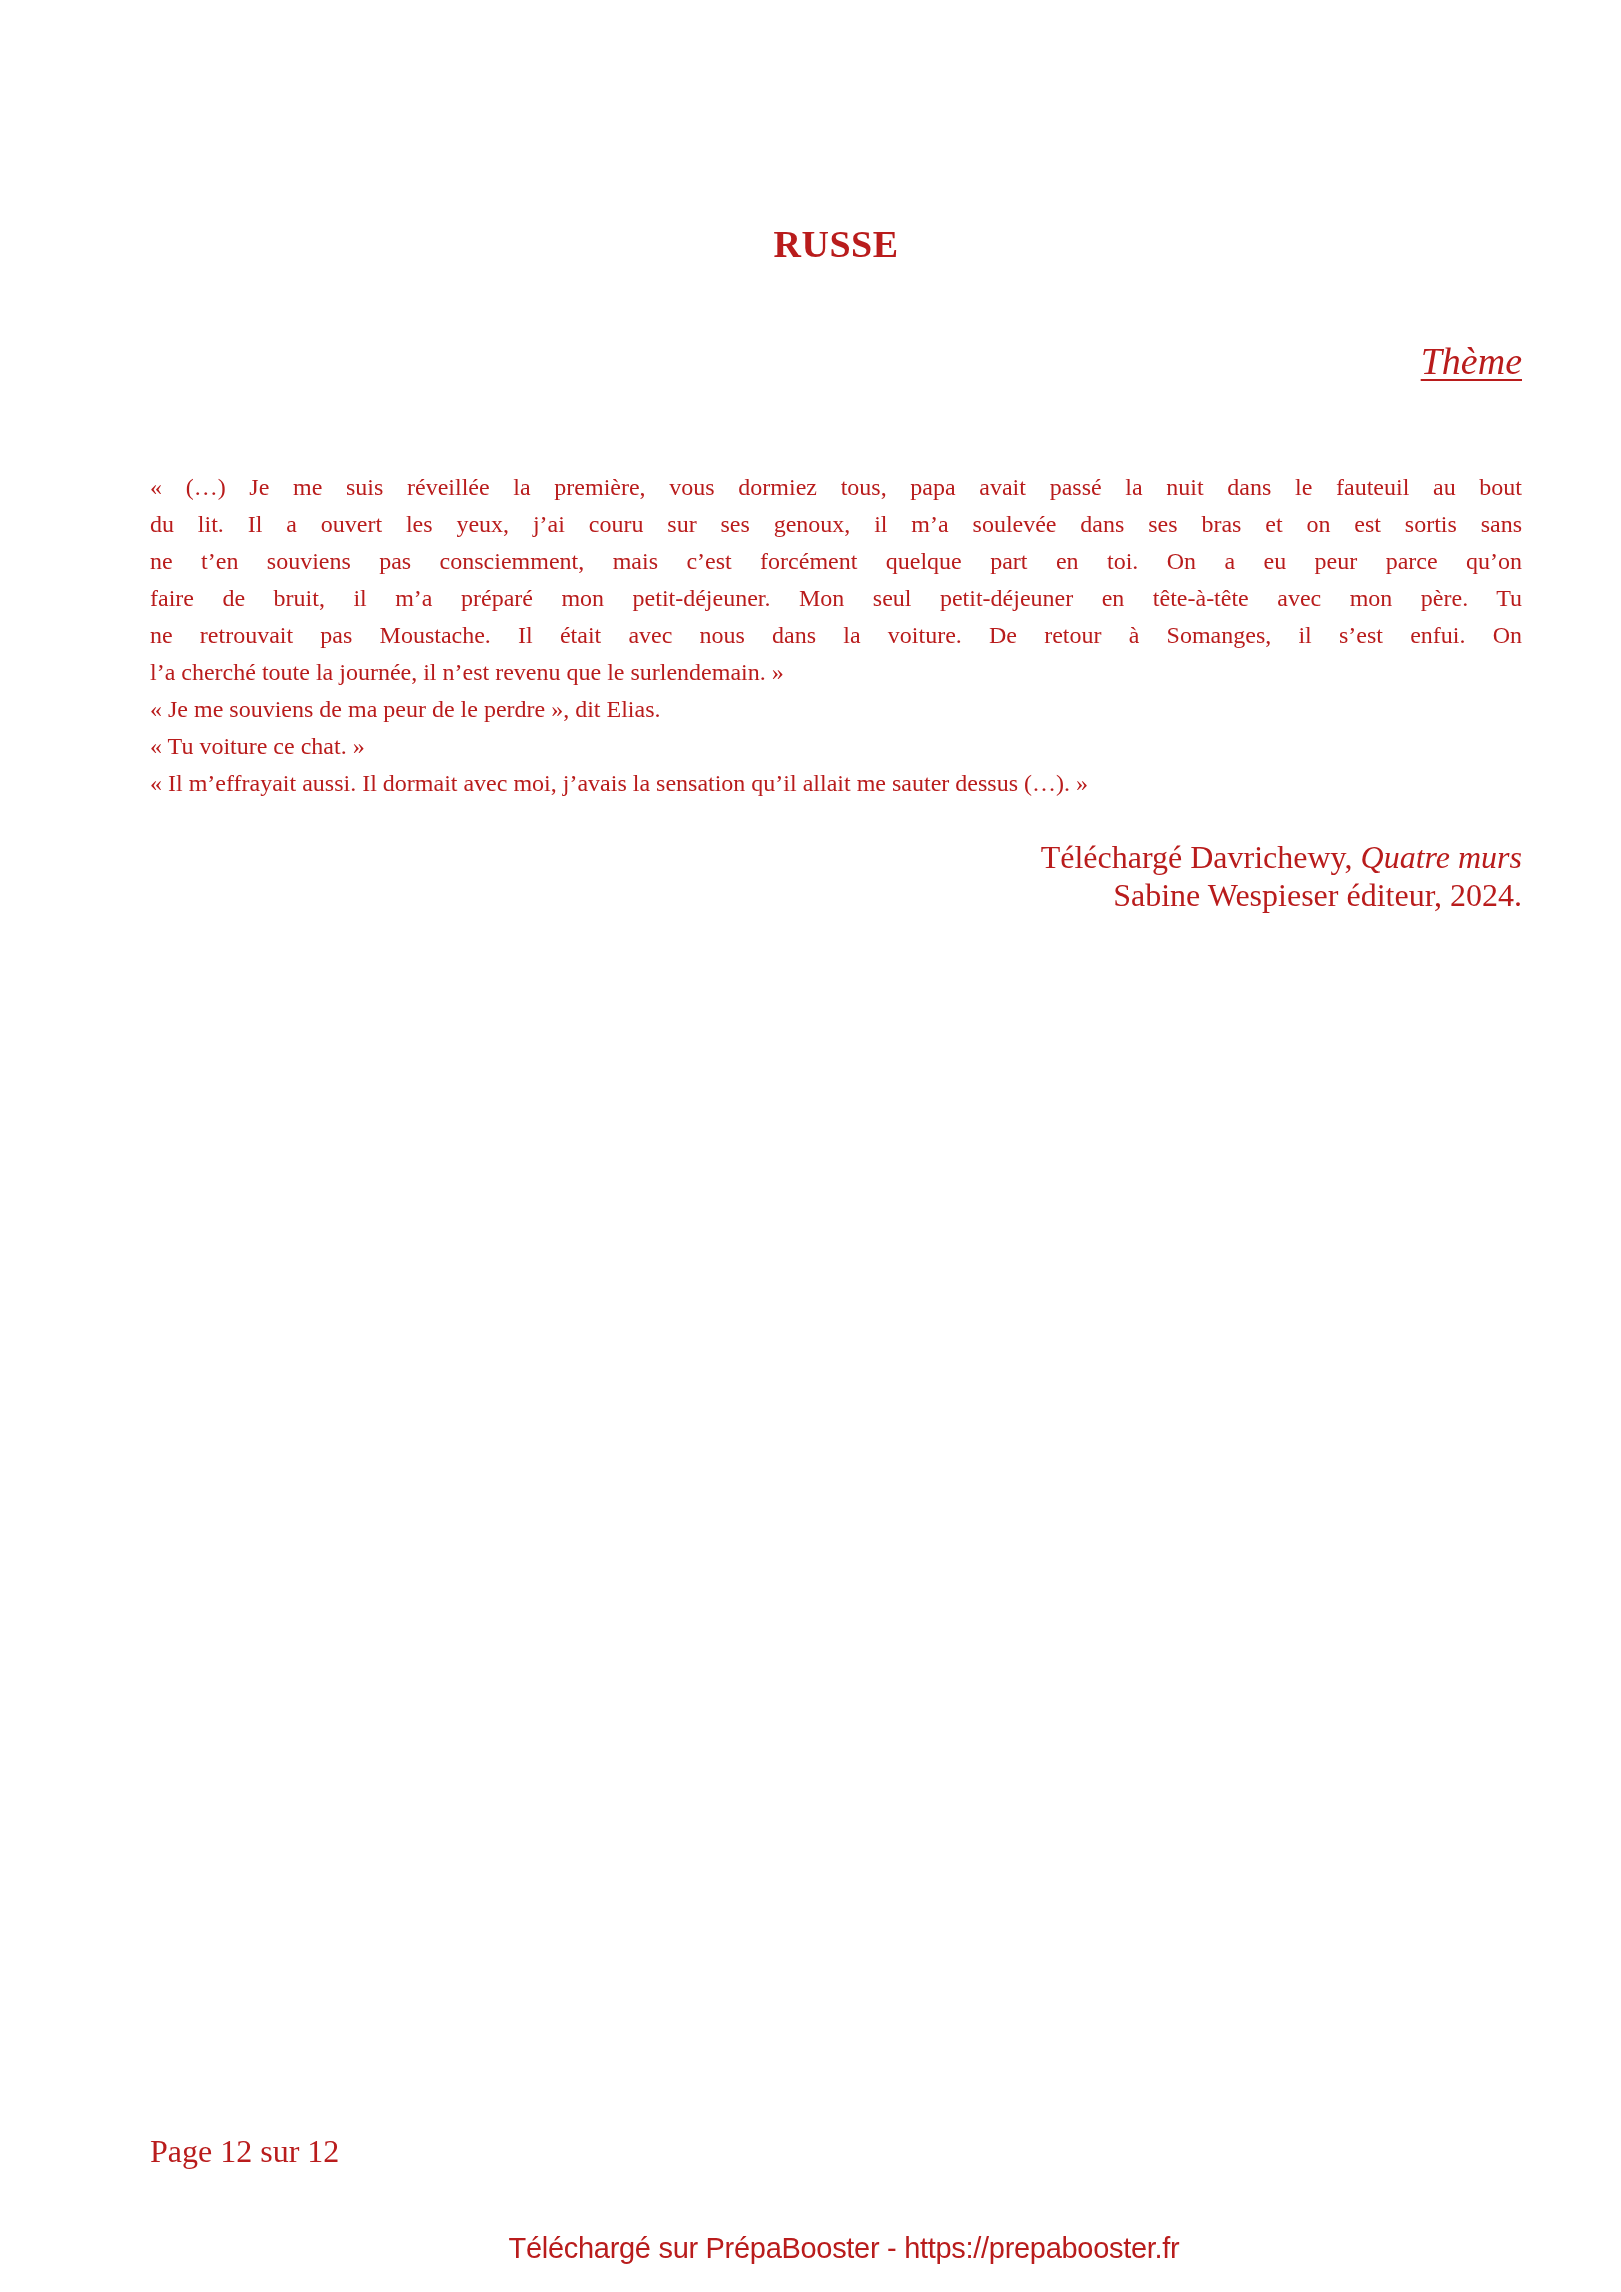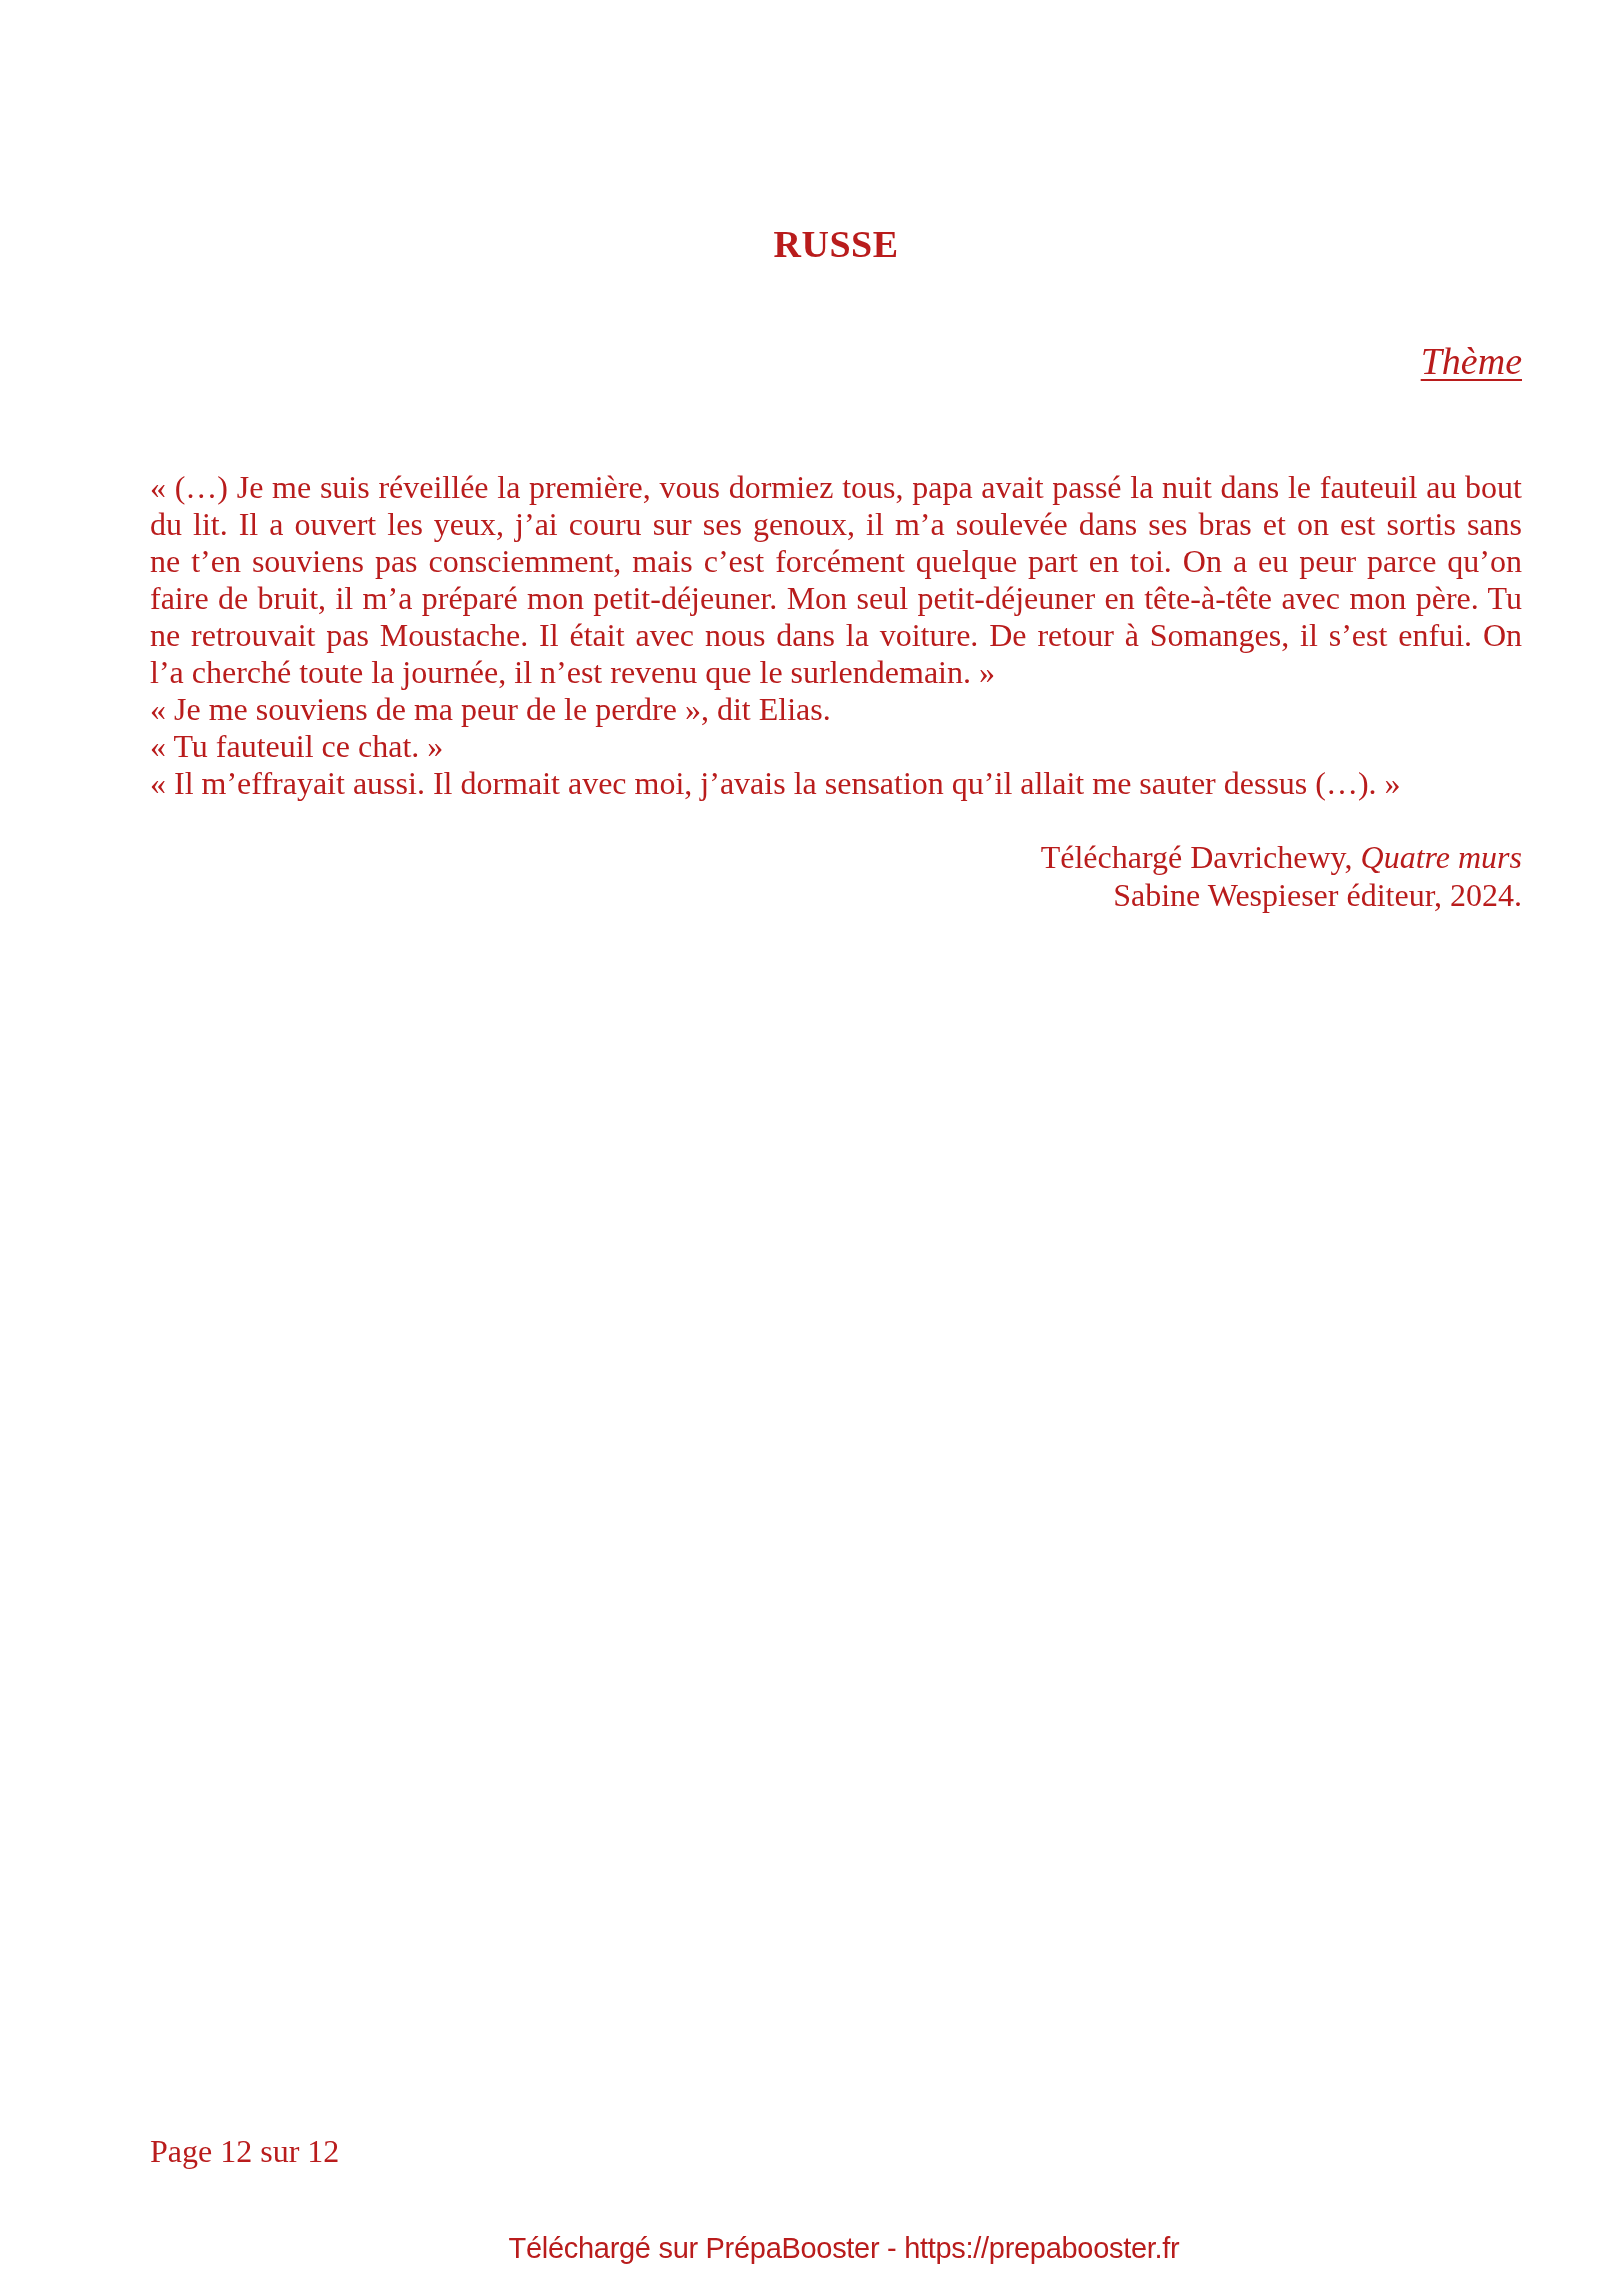--- a/index.html
+++ b/index.html
@@ -40,21 +40,21 @@
     font-style: italic;
     text-decoration: underline;
     text-underline-offset: 4.9px;
     text-decoration-thickness: 2px;
   }
   .excerpt {
     position: absolute;
     left: 150px;
     width: 1372px;
     top: 469px;
-    font-size: 32px;
+    font-size: 24px;
     line-height: 37px;
   }
   .excerpt .line {
     text-align: left;
   }
   .excerpt .line.j {
     text-align: justify;
     text-align-last: justify;
     white-space: nowrap;
   }
@@ -103,21 +103,21 @@
   </div>
 
   <div class="excerpt">
     <div class="line j">« (…) Je me suis réveillée la première, vous dormiez tous, papa avait passé la nuit dans le fauteuil au bout</div>
     <div class="line j">du lit. Il a ouvert les yeux, j’ai couru sur ses genoux, il m’a soulevée dans ses bras et on est sortis sans</div>
     <div class="line j">ne t’en souviens pas consciemment, mais c’est forcément quelque part en toi. On a eu peur parce qu’on</div>
     <div class="line j">faire de bruit, il m’a préparé mon petit-déjeuner. Mon seul petit-déjeuner en tête-à-tête avec mon père. Tu</div>
     <div class="line j">ne retrouvait pas Moustache. Il était avec nous dans la voiture. De retour à Somanges, il s’est enfui. On</div>
     <div class="line">l’a cherché toute la journée, il n’est revenu que le surlendemain. »</div>
     <div class="line">« Je me souviens de ma peur de le perdre », dit Elias.</div>
-    <div class="line">« Tu fauteuil ce chat. »</div>
+    <div class="line">« Tu voiture ce chat. »</div>
     <div class="line">« Il m’effrayait aussi. Il dormait avec moi, j’avais la sensation qu’il allait me sauter dessus (…). »</div>
   </div>
 
   <div class="citation">
     <div><span>Téléchargé Davrichewy, </span><span class="work-title">Quatre murs</span></div>
     <div>Sabine Wespieser éditeur, 2024.</div>
   </div>
 
   <div class="page-number">Page 12 sur 12</div>
 

